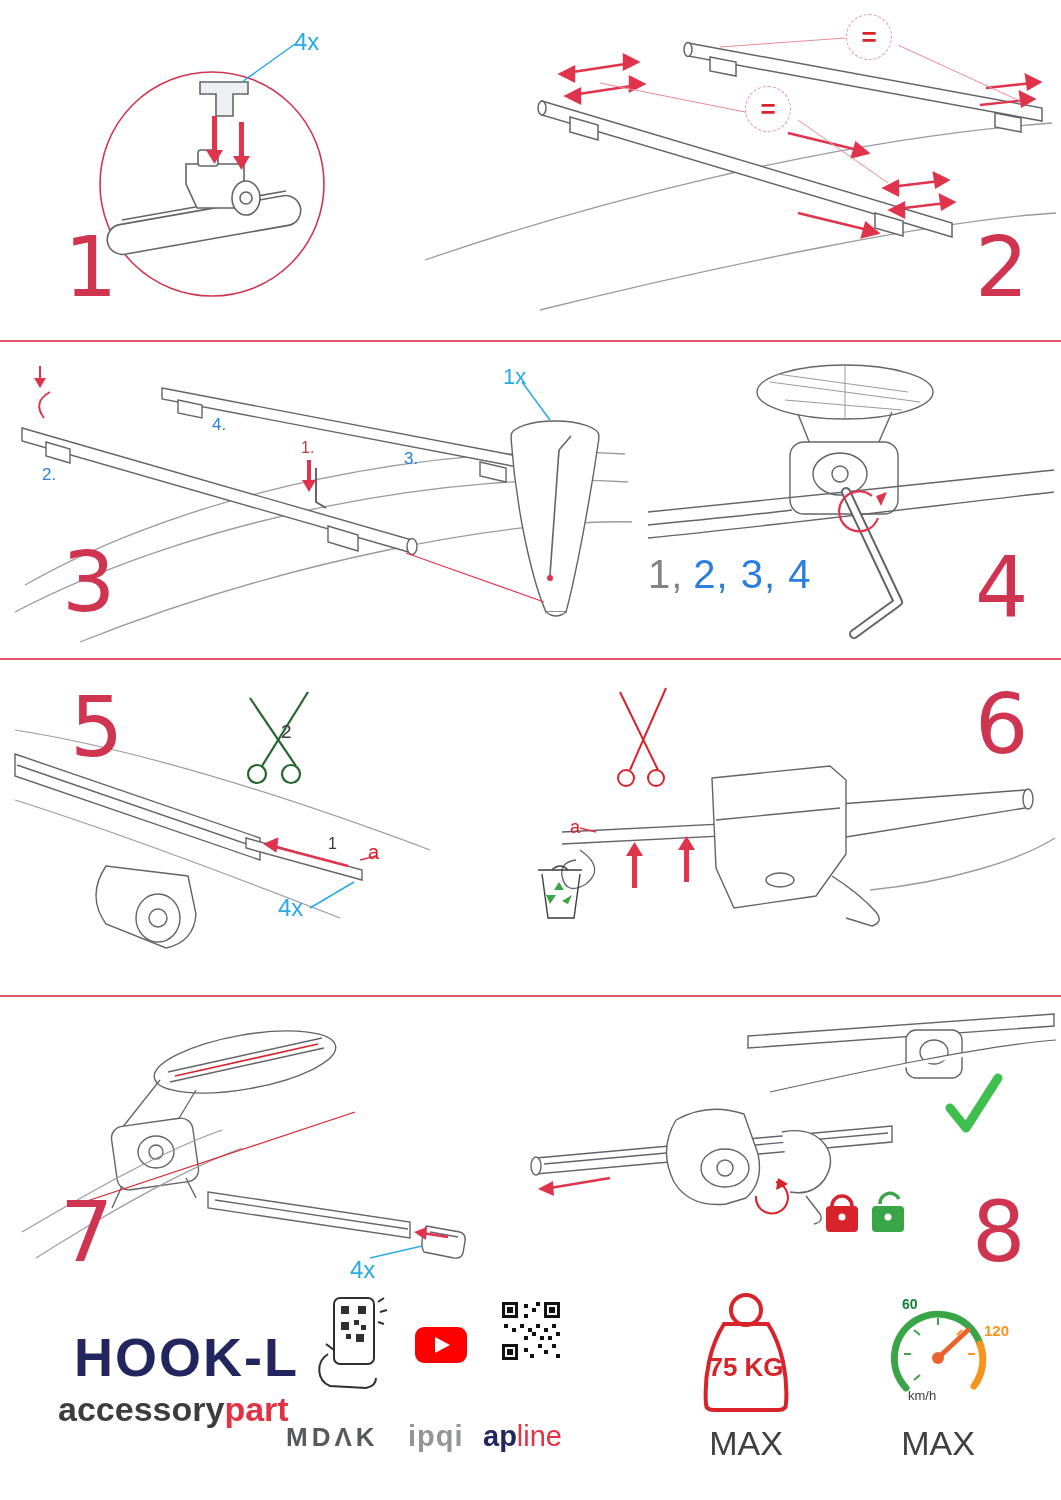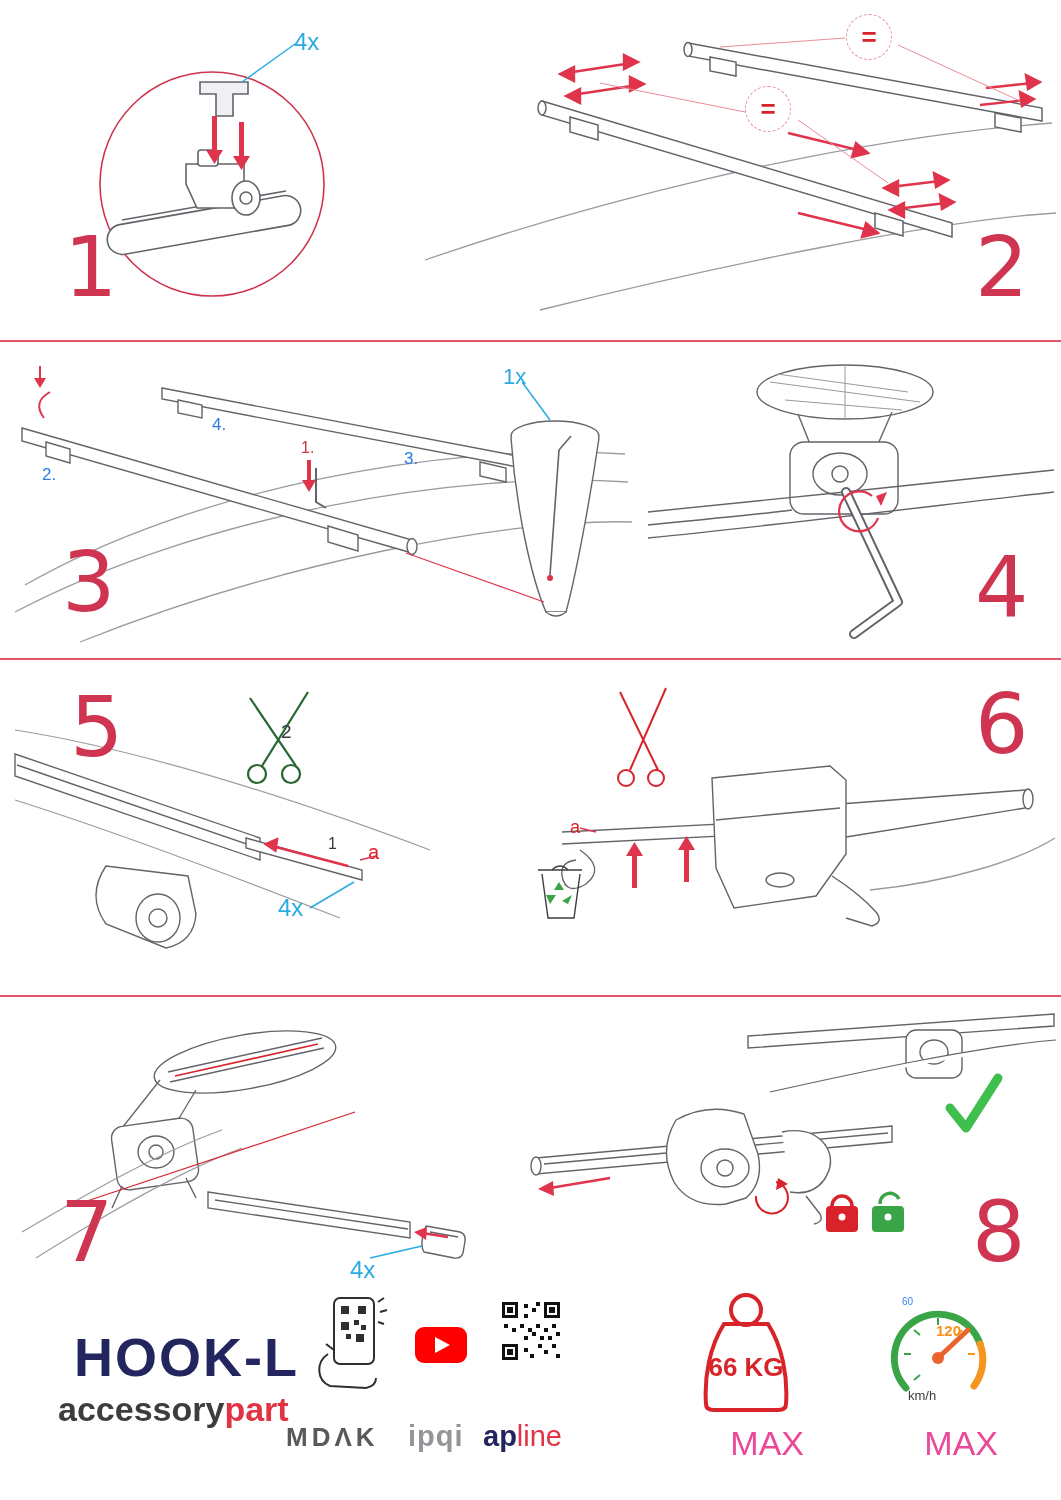--- a/index.html
+++ b/index.html
@@ -21,24 +21,24 @@
   .seq .todo{color:#2a7de1;margin-left:10px}
   .brand-product{position:absolute;font-size:54px;font-weight:600;letter-spacing:2px;color:#23265e}
   .brand-line{position:absolute;font-size:34px;font-weight:700}
   .brand-line .a1{color:#3d3d3f}
   .brand-line .a2{color:#e23344}
   .logo-mdak{position:absolute;font-size:26px;font-weight:700;letter-spacing:4px;color:#58595b}
   .logo-ipqi{position:absolute;font-size:29px;font-weight:600;color:#939598;letter-spacing:1px}
   .logo-apline{position:absolute;font-size:29px}
   .logo-apline .ap{color:#23265e;font-weight:700}
   .logo-apline .line{color:#e23344;font-weight:400}
-  .limit-txt{position:absolute;text-align:right;font-size:34px;color:#ec4899;font-weight:400}
+  .limit-txt{position:absolute;text-align:center;font-size:34px;color:#404040;font-weight:400}
   .kg-txt{position:absolute;text-align:center;font-size:26px;font-weight:700;color:#d8232a}
   .kmh-txt{position:absolute;text-align:left;font-size:13px;color:#3d3d42}
-  .gauge-lo{position:absolute;font-size:10px;font-weight:400;color:#3b82f6}
+  .gauge-lo{position:absolute;font-size:14px;font-weight:700;color:#15803d}
   .gauge-hi{position:absolute;font-size:15px;font-weight:700;color:#f7941d}
 </style>
 </head>
 <body>
 
 <div class="page">
 
   <div class="divider" style="top:340px"></div>
   <div class="divider" style="top:658px"></div>
   <div class="divider" style="top:995px"></div>
@@ -183,20 +183,23 @@
     <g stroke="#63636a" stroke-width="1.4" fill="none">
       <path d="M8,162 C130,150 300,132 414,120"></path>
       <path d="M8,188 C130,176 300,155 414,142"></path>
       <path d="M8,175 C100,166 140,162 152,160"></path>
     </g>
     <path d="M206,142 L258,252 L214,284" stroke="#63636a" stroke-width="10" fill="none" stroke-linecap="round" stroke-linejoin="round"></path>
     <path d="M206,142 L258,252 L214,284" stroke="#ffffff" stroke-width="6" fill="none" stroke-linecap="round" stroke-linejoin="round"></path>
     <path d="M238,168 a20,20 0 1 1 -6,-22" stroke="#e0334c" stroke-width="2.2" fill="none"></path>
     <polygon points="236,146 247,142 241,156" fill="#e0334c"></polygon>
   </svg>
+  <div class="seq" style="left:648px;top:552px">
+    <span class="done">1,</span><span class="todo">2, 3, 4</span>
+  </div>
   <span class="step-num" style="left:975px;top:545px">4</span>
 
   <svg style="left:10px;top:670px" width="470" height="320" viewBox="0 0 470 320">
     <g stroke="#9a9aa0" stroke-width="1.2" fill="none">
       <path d="M5,60 C120,78 260,120 420,180"></path>
       <path d="M5,130 C100,160 220,205 330,248"></path>
     </g>
     <g stroke="#63636a" stroke-width="1.4" fill="#ffffff">
       <path d="M5,84 L250,168 L250,190 L5,106 Z"></path>
       <line x1="7" y1="95" x2="248" y2="178"></line>
@@ -417,21 +420,21 @@
   <div class="logo-apline" style="left:483px;top:1420px">
     <span class="ap">ap</span><span class="line">line</span>
   </div>
 
   <svg style="left:688px;top:1288px" width="116" height="126" viewBox="0 0 116 126">
     <g stroke="#d8232a" stroke-width="4" fill="none">
       <circle cx="58" cy="22" r="15"></circle>
       <path d="M36,36 h44 c14,22 20,52 18,80 q0,6 -8,6 h-64 q-8,0 -8,-6 c-2,-28 4,-58 18,-80 z"></path>
     </g>
   </svg>
-  <span class="kg-txt" style="left:688px;top:1352px;width:116px">66 KG</span>
+  <span class="kg-txt" style="left:688px;top:1352px;width:116px">75 KG</span>
   <span class="limit-txt" style="left:688px;top:1424px;width:116px">MAX</span>
 
   <svg style="left:880px;top:1292px" width="125" height="112" viewBox="0 0 125 112">
     <g fill="none" stroke-linecap="round">
       <path d="M26,96 A44,44 0 1 1 100,52" stroke="#3aa547" stroke-width="7"></path>
       <path d="M100,52 A44,44 0 0 1 94,94" stroke="#f7941d" stroke-width="7"></path>
     </g>
     <g stroke="#3aa547" stroke-width="2">
       <line x1="34" y1="88" x2="40" y2="83"></line>
       <line x1="24" y1="62" x2="31" y2="62"></line>
@@ -439,17 +442,17 @@
       <line x1="58" y1="26" x2="58" y2="33"></line>
     </g>
     <g stroke="#f7941d" stroke-width="2">
       <line x1="82" y1="38" x2="77" y2="43"></line>
       <line x1="95" y1="62" x2="88" y2="62"></line>
     </g>
     <line x1="58" y1="66" x2="88" y2="38" stroke="#e8642c" stroke-width="5" stroke-linecap="round"></line>
     <circle cx="58" cy="66" r="6" fill="#e8642c"></circle>
   </svg>
   <span class="gauge-lo" style="left:902px;top:1296px">60</span>
-  <span class="gauge-hi" style="left:936px;top:1322px">120</span>
+  <span class="gauge-hi" style="left:984px;top:1322px">120</span>
   <span class="kmh-txt" style="left:908px;top:1388px;width:60px">km/h</span>
   <span class="limit-txt" style="left:878px;top:1424px;width:120px">MAX</span>
 
 </div>
 
 </body></html>

